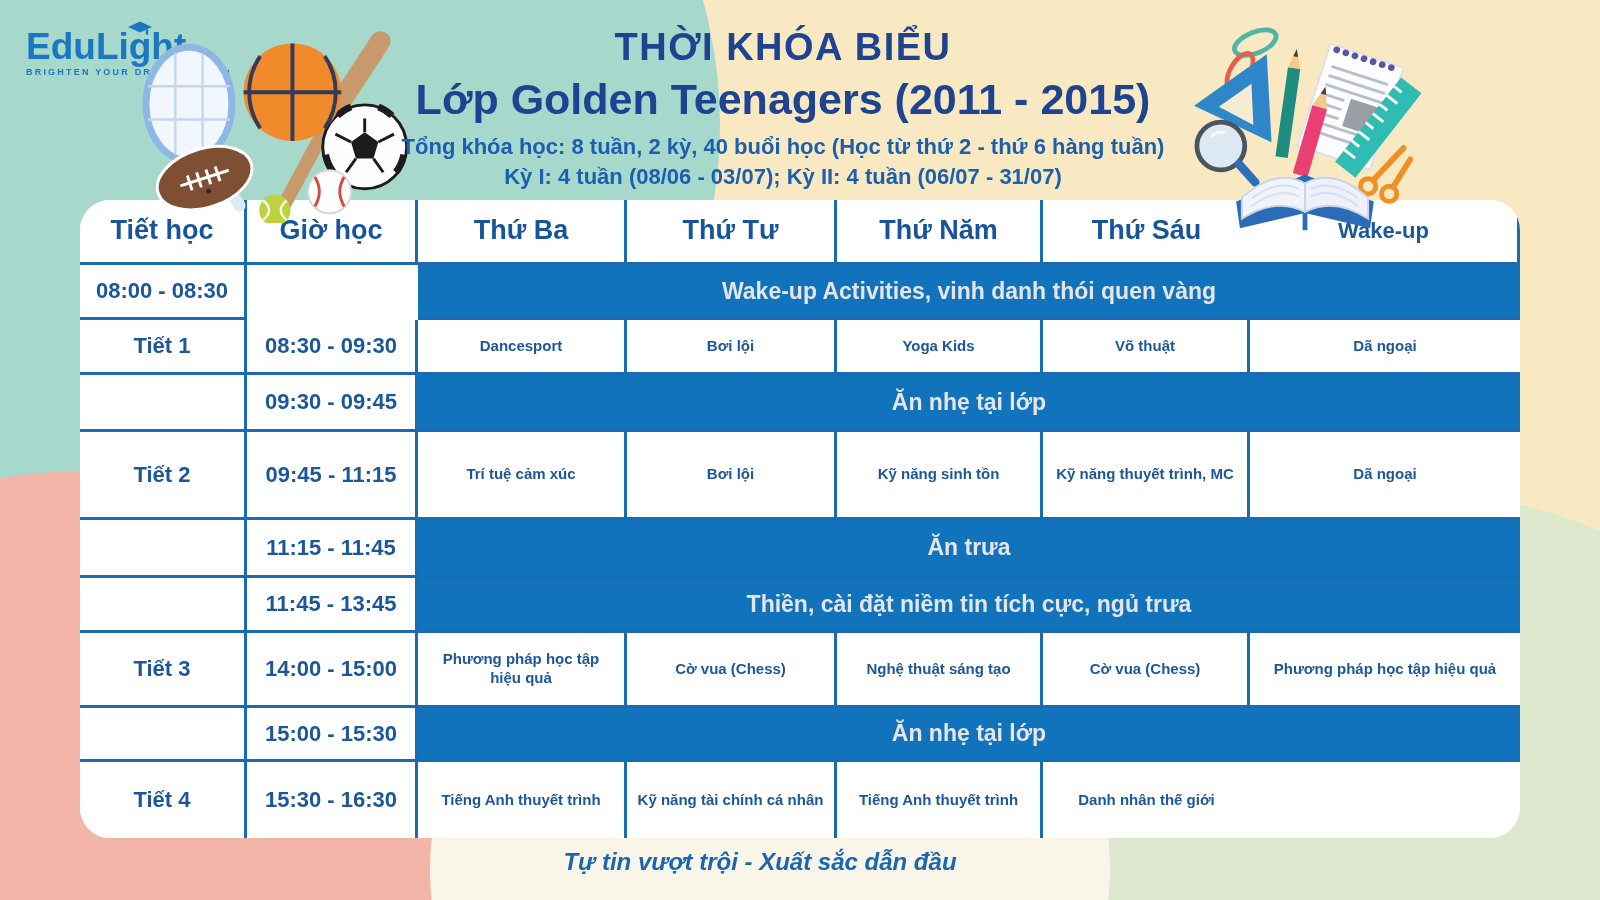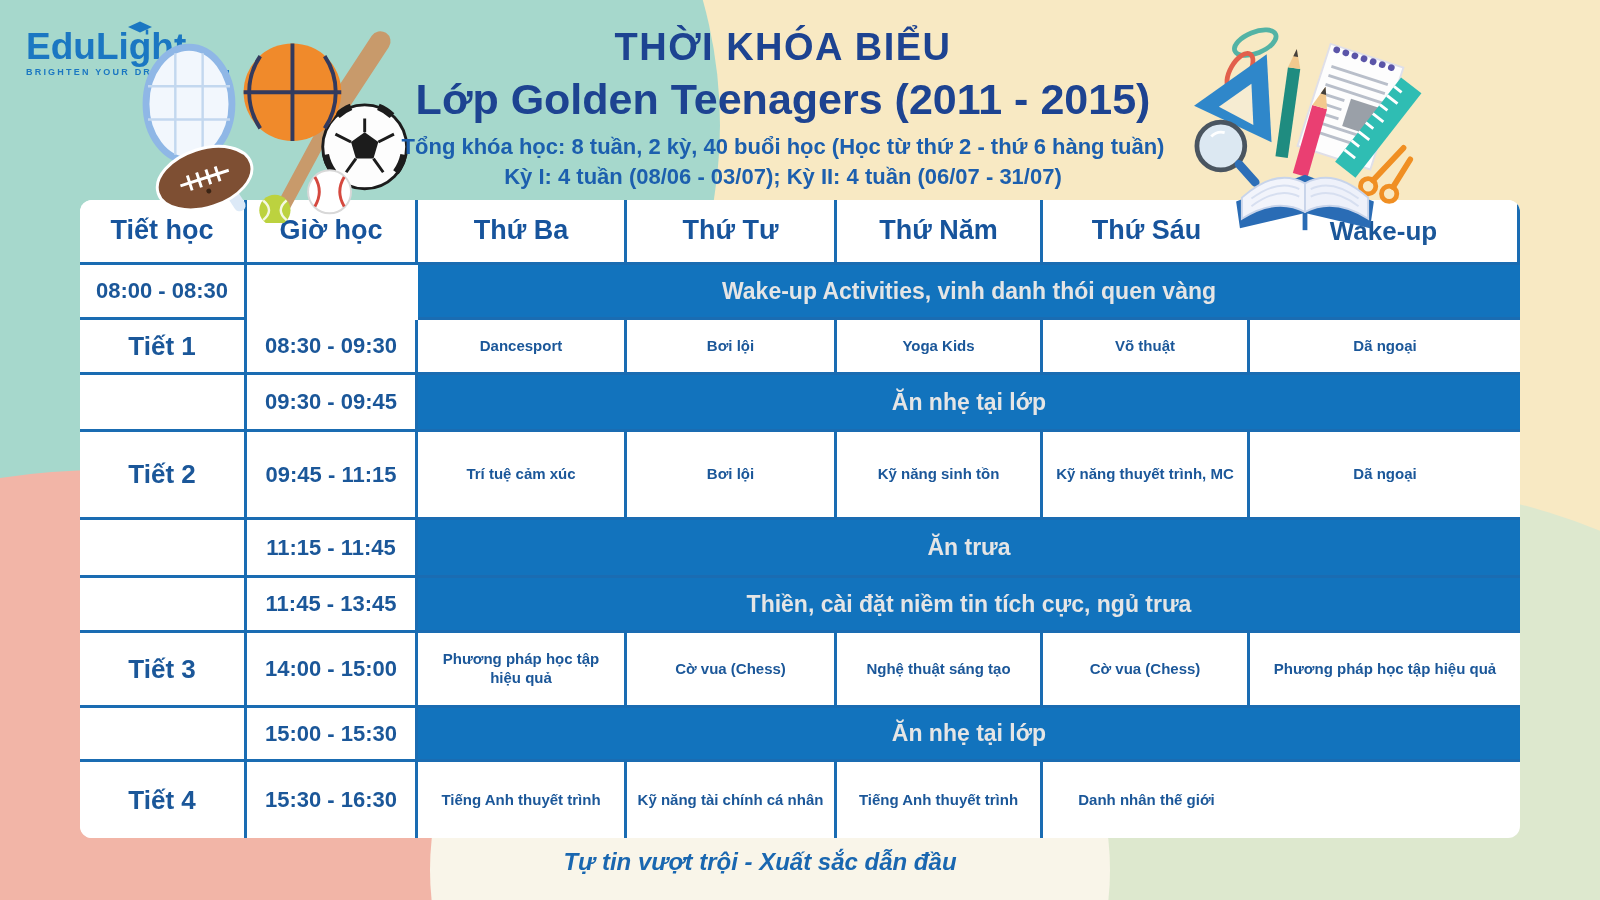--- a/index.html
+++ b/index.html
@@ -30,30 +30,30 @@
 
   
   .header{position:absolute;left:383px;top:26px;width:800px;text-align:center;z-index:3;}
   .h-title{font-size:38px;font-weight:bold;letter-spacing:1.5px;color:var(--title);}
   .h-subtitle{font-size:43px;font-weight:bold;color:var(--title);margin-top:6px;}
   .h-info{font-size:22px;font-weight:bold;color:var(--info);margin-top:8px;line-height:1.35;}
   .h-info.second{margin-top:0;}
 
   
   .table{position:absolute;left:80px;top:200px;width:1440px;height:638px;z-index:2;
-    display:grid;background:#fff;border-radius:12px;overflow:hidden;
+    display:grid;background:#fff;border-radius:30px;overflow:hidden;
     grid-template-columns:167px 171px 209px 210px 206px 207px 270px;
     grid-template-rows:65px 55px 55px 57px 88px 58px 55px 75px 54px 76px;}
   .cell{display:flex;align-items:center;justify-content:center;text-align:center;
     border-right:3px solid var(--line);border-bottom:3px solid var(--line);
     background:#fff;color:var(--cell-text);line-height:1.25;padding:2px 8px;}
   .cell.last-col{border-right:none;}
   .cell.last-row{border-bottom:none;}
   .cell.head{font-size:27px;font-weight:bold;color:var(--head-text);}
-  .cell.period{font-size:26px;font-weight:bold;}
+  .cell.period{font-size:22px;font-weight:bold;}
   .cell.time{font-size:22px;font-weight:bold;}
   .cell.day{font-size:15px;font-weight:bold;text-align:center;}
   .cell.band{background:var(--band);color:#e5e5e5;font-size:23px;font-weight:bold;border-right:none;}
 
   
   .footer{position:absolute;left:30px;top:848px;width:1460px;text-align:center;z-index:3;
     font-size:24px;font-weight:bold;color:var(--footer);font-style:italic;}
 
   .deco{position:absolute;z-index:3;}
   .deco.sports{left:115px;top:18px;}

